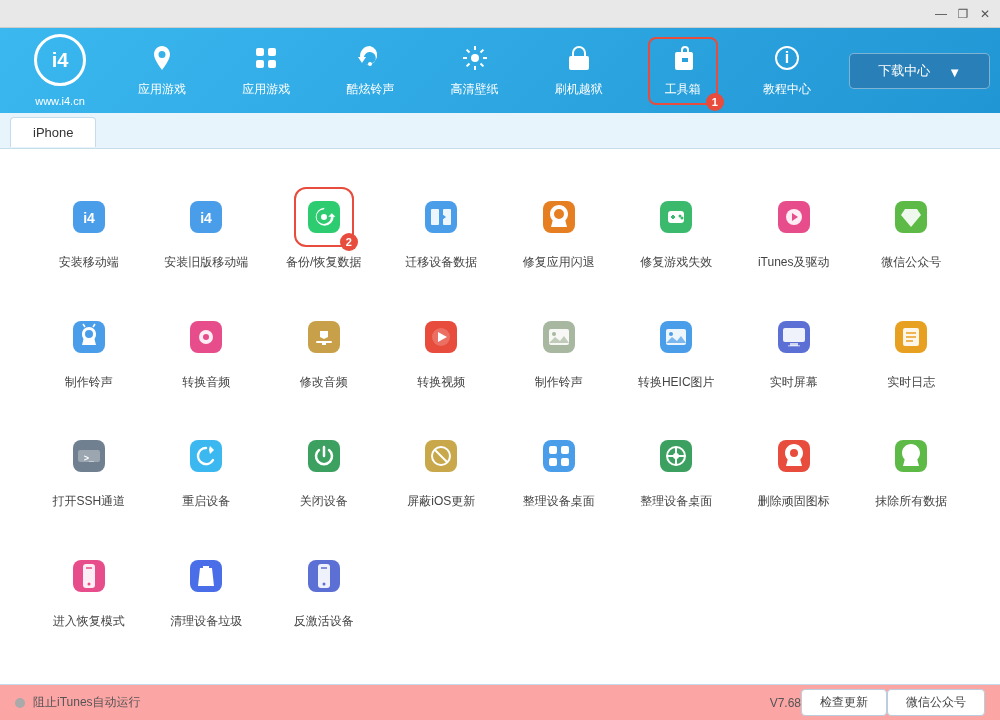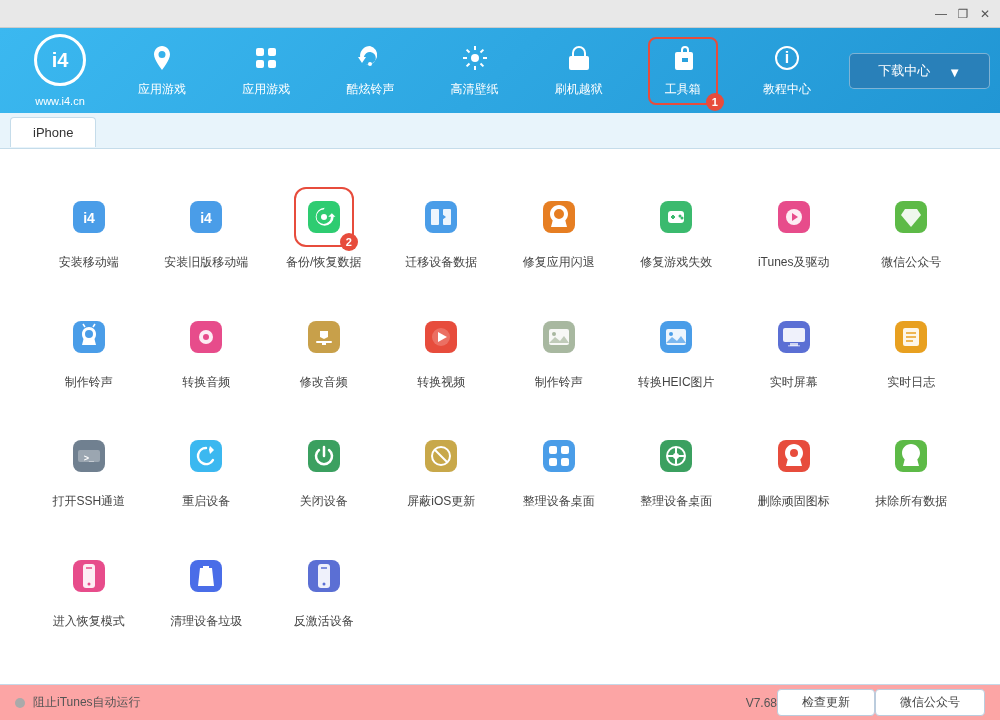--- a/index.html
+++ b/index.html
@@ -159,21 +159,21 @@
       display: flex; align-items: center;
       padding: 0 15px;
       justify-content: space-between;
     }
     .status-left { display: flex; align-items: center; gap: 8px; font-size: 12px; color: #555; }
     .status-dot { width: 10px; height: 10px; border-radius: 50%; background: #aaa; }
     .status-right { display: flex; align-items: center; gap: 0; font-size: 12px; color: #555; }
     .status-btn {
       background: white;
       border: 1px solid #bcd;
-      padding: 4px 24px;
+      padding: 4px 18px;
       border-radius: 4px;
       cursor: pointer;
       font-size: 12px;
       color: #444;
     }
 
     .content-wrapper {
       display: flex; flex-direction: column;
       height: calc(720px - 28px - 85px - 36px);
     }

